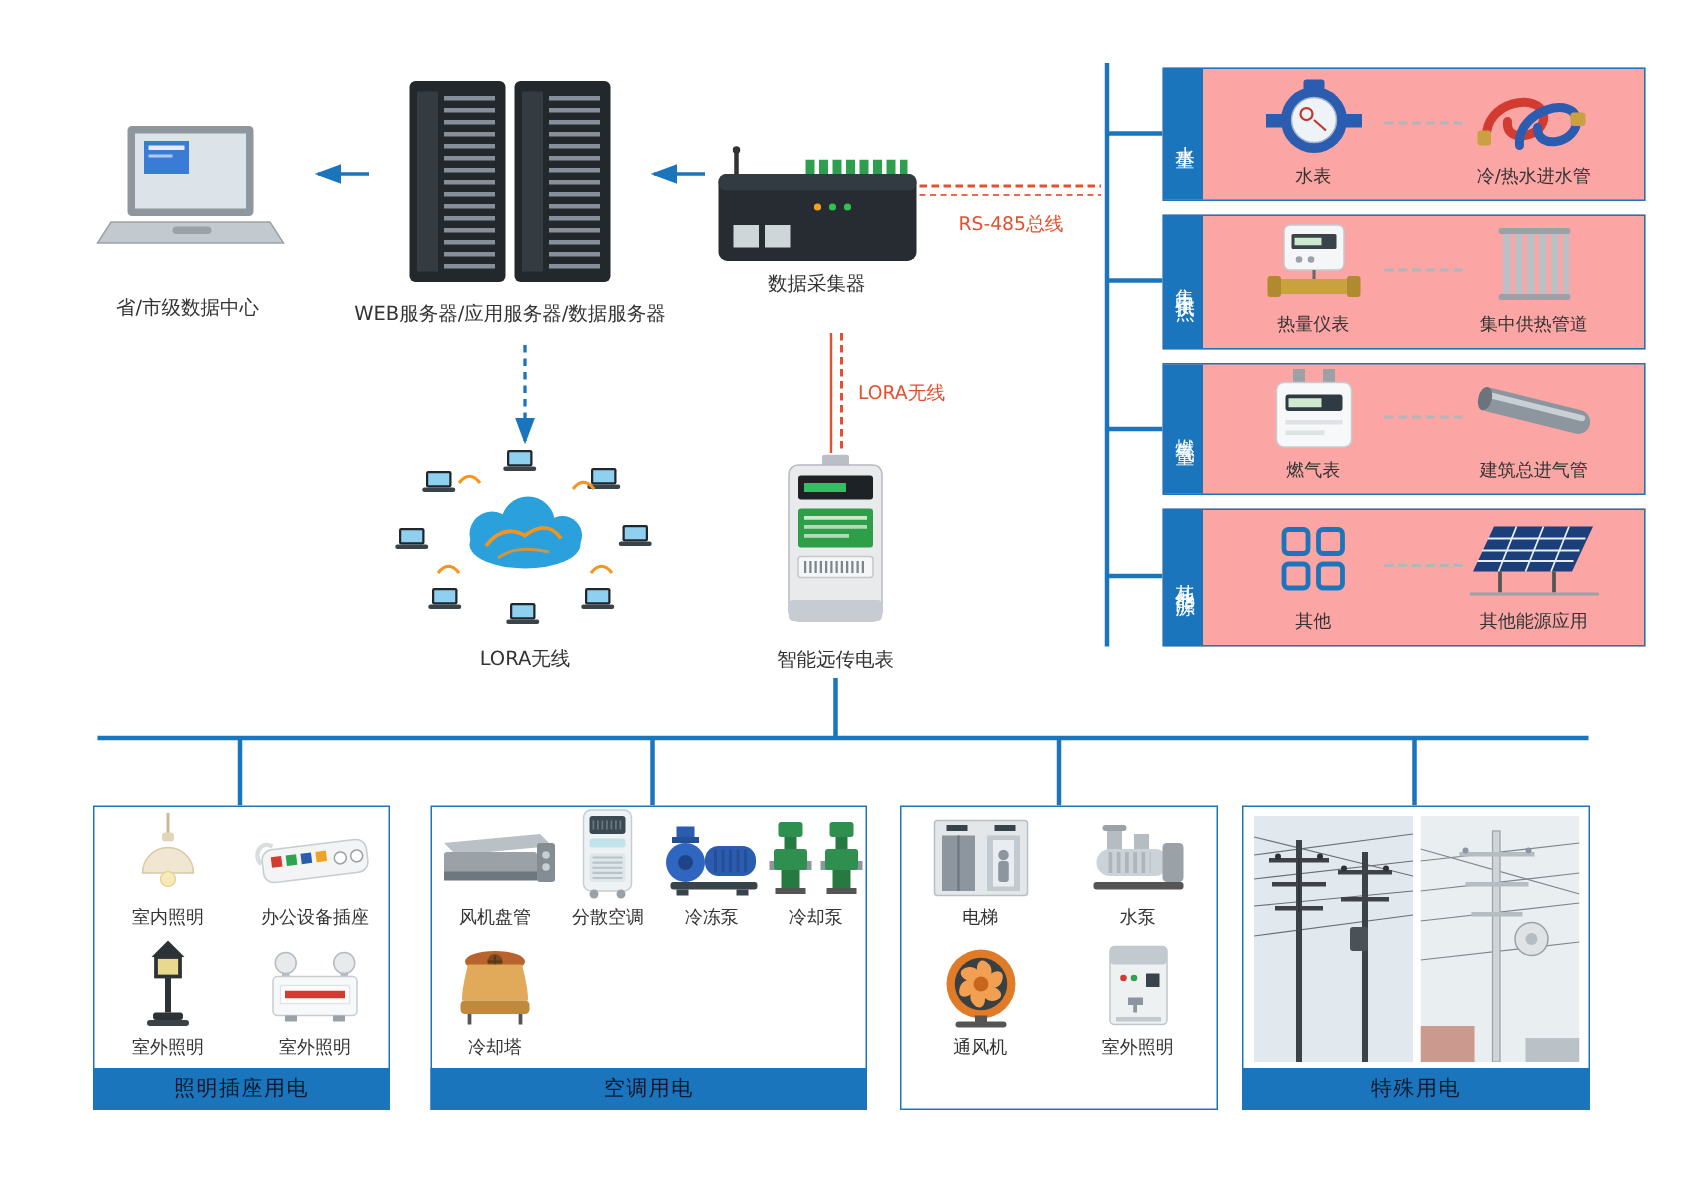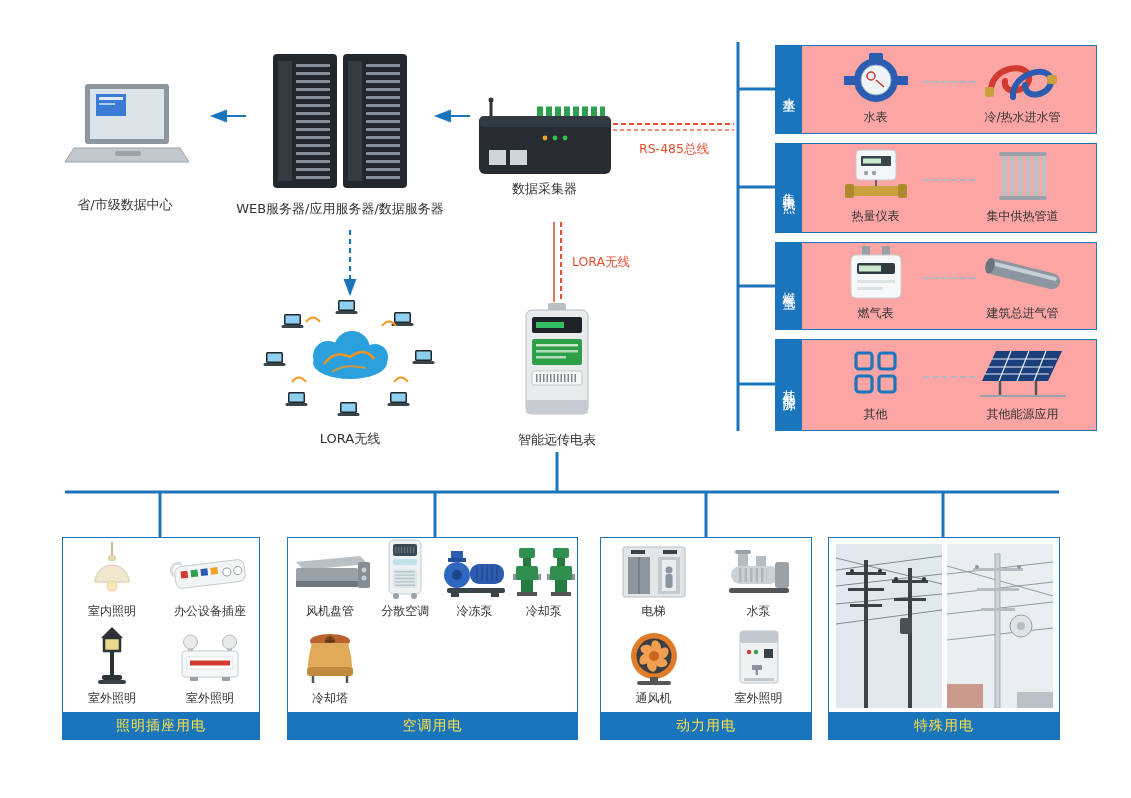--- a/index.html
+++ b/index.html
@@ -12,21 +12,21 @@
   .rlabel{position:absolute;font-size:12.5px;color:#e4502e;white-space:nowrap;z-index:3;text-align:center}
   .rpanel{position:absolute;left:775px;width:322px;border:1px solid #1b75bc;background:#fca5a5;display:flex;z-index:2}
   .rtab{width:26px;background:#1b75bc;color:#fff;display:flex;align-items:center;justify-content:center;
         writing-mode:vertical-rl;text-orientation:upright;font-size:13px;letter-spacing:3px;line-height:1}
   .rcontent{flex:1;position:relative;display:flex}
   .rdash{position:absolute;top:40%;left:41%;width:18%;border-top:2px dashed #b0b6ba}
   .ritem{flex:1;display:flex;flex-direction:column;align-items:center;justify-content:flex-end;padding-bottom:7px;position:relative;z-index:1}
   .ritem .icon{flex:1;display:flex;align-items:center;justify-content:center}
   .ritem .lbl{font-size:12px;color:#333;white-space:nowrap}
   .bpanel{position:absolute;top:537px;height:203px;border:1px solid #1b75bc;background:#fff;z-index:2}
-  .bfooter{position:absolute;left:-1px;right:-1px;bottom:-1px;height:28px;background:#1b75bc;color:#fde047;
+  .bfooter{position:absolute;left:-1px;right:-1px;bottom:-1px;height:28px;background:#1b75bc;color:#0f172a;
            display:flex;align-items:center;justify-content:center;font-size:14px;letter-spacing:1px}
   .bgrid{position:absolute;left:0;right:0;top:0;bottom:27px;display:grid}
   .g2{grid-template-columns:1fr 1fr;grid-template-rows:1fr 1fr}
   .g3{grid-template-columns:1fr 1fr 1fr 1fr;grid-template-rows:1fr 1fr}
   .bitem{display:flex;flex-direction:column;align-items:center;justify-content:flex-end;padding-bottom:5px}
   .bitem .lbl{font-size:12px;color:#333;margin-top:3px;white-space:nowrap}
   .photos{position:absolute;left:0;right:0;top:0;bottom:27px;display:flex;gap:5px;padding:6px;align-items:stretch;justify-content:center}
 </style>
 </head>
 <body>
@@ -506,21 +506,20 @@
           <rect x="6" y="2" width="38" height="12" rx="3" fill="#c2c9cf"></rect>
           <rect x="30" y="20" width="9" height="9" fill="#39434a"></rect>
           <circle cx="15" cy="23" r="2.2" fill="#d23b2f"></circle>
           <circle cx="22" cy="23" r="2.2" fill="#2fa44f"></circle>
           <path d="M18 36 h10 v5 h-4 v5 h-2.5 v-5 H18 Z" fill="#8d969e"></path>
           <rect x="10" y="49" width="30" height="3" fill="#c2c9cf"></rect>
         </svg>
         <div class="lbl">室外照明</div>
       </div>
     </div>
-    <div class="bfooter">动力用电</div>
   </div>
 
   <div class="bpanel" style="left:828px;width:232px">
     <div class="photos">
       <svg width="106" height="164" viewBox="0 0 106 164" preserveAspectRatio="none">
         <rect width="106" height="164" fill="#e2e9ee"></rect>
         <g stroke="#6a7077" stroke-width="0.8">
           <line x1="0" y1="26" x2="106" y2="12"></line>
           <line x1="0" y1="42" x2="106" y2="30"></line>
           <line x1="0" y1="60" x2="106" y2="50"></line>

